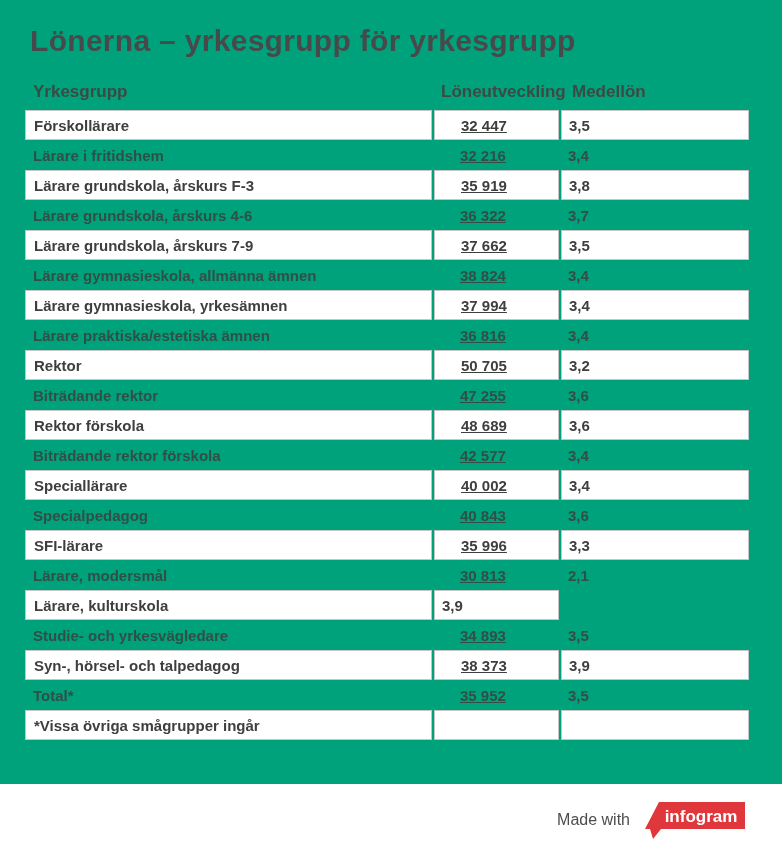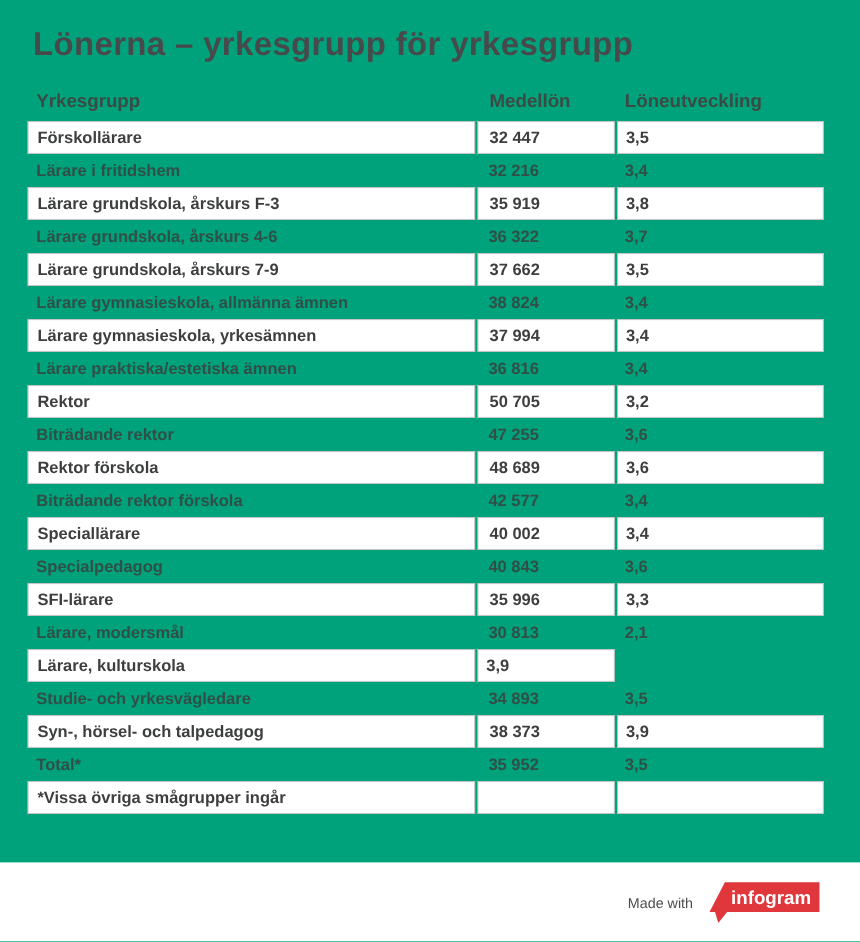--- a/index.html
+++ b/index.html
@@ -34,52 +34,52 @@
   .trow {
     display: grid; grid-template-columns: 407px 125px 188px; column-gap: 2px;
     height: 30px;
   }
   .cell {
     display: flex; align-items: center;
     font-size: 15px; font-weight: bold;
     white-space: nowrap; overflow: hidden;
   }
   .cell.c0 { padding-left: 8px; }
-  .cell.c1 { padding-left: 10px; }
+  .cell.c1 { padding-left: 26px; text-decoration: underline; }
   .cell.c2 { padding-left: 7px; }
   .trow.plain .cell {
     background: #ffffff;
     border: 1px solid rgba(40, 50, 48, 0.28);
     color: #3D3E3E;
   }
   .trow.shaded .cell {
     background: transparent;
     color: #2F4F47;
   }
 
   .footer {
     position: absolute; left: 0; top: 784px; width: 782px; height: 72px;
     background: #ffffff;
     display: flex; align-items: center; justify-content: flex-end;
     padding-right: 36px; gap: 10px;
   }
-  .madewith { font-size: 13px; color: #4C4D4E; }
+  .madewith { font-size: 16px; color: #4C4D4E; }
   .logo { display: block; }
 </style>
 </head>
 <body>
 
 <div class="stage">
 
   <h1 class="title">Lönerna – yrkesgrupp för yrkesgrupp</h1>
 
   <div class="thead">
     <div class="hcell c0">Yrkesgrupp</div>
+    <div class="hcell c2">Löneutveckling</div>
     <div class="hcell c1">Medellön</div>
-    <div class="hcell c2">Löneutveckling</div>
   </div>
 
   <div class="tbody" id="table-body">
       <div class="trow plain">
         <div class="cell c0">Förskollärare</div>
         <div class="cell c1">32 447</div>
         <div class="cell c2">3,5</div>
       </div>
       <div class="trow shaded">
         <div class="cell c0">Lärare i fritidshem</div>

